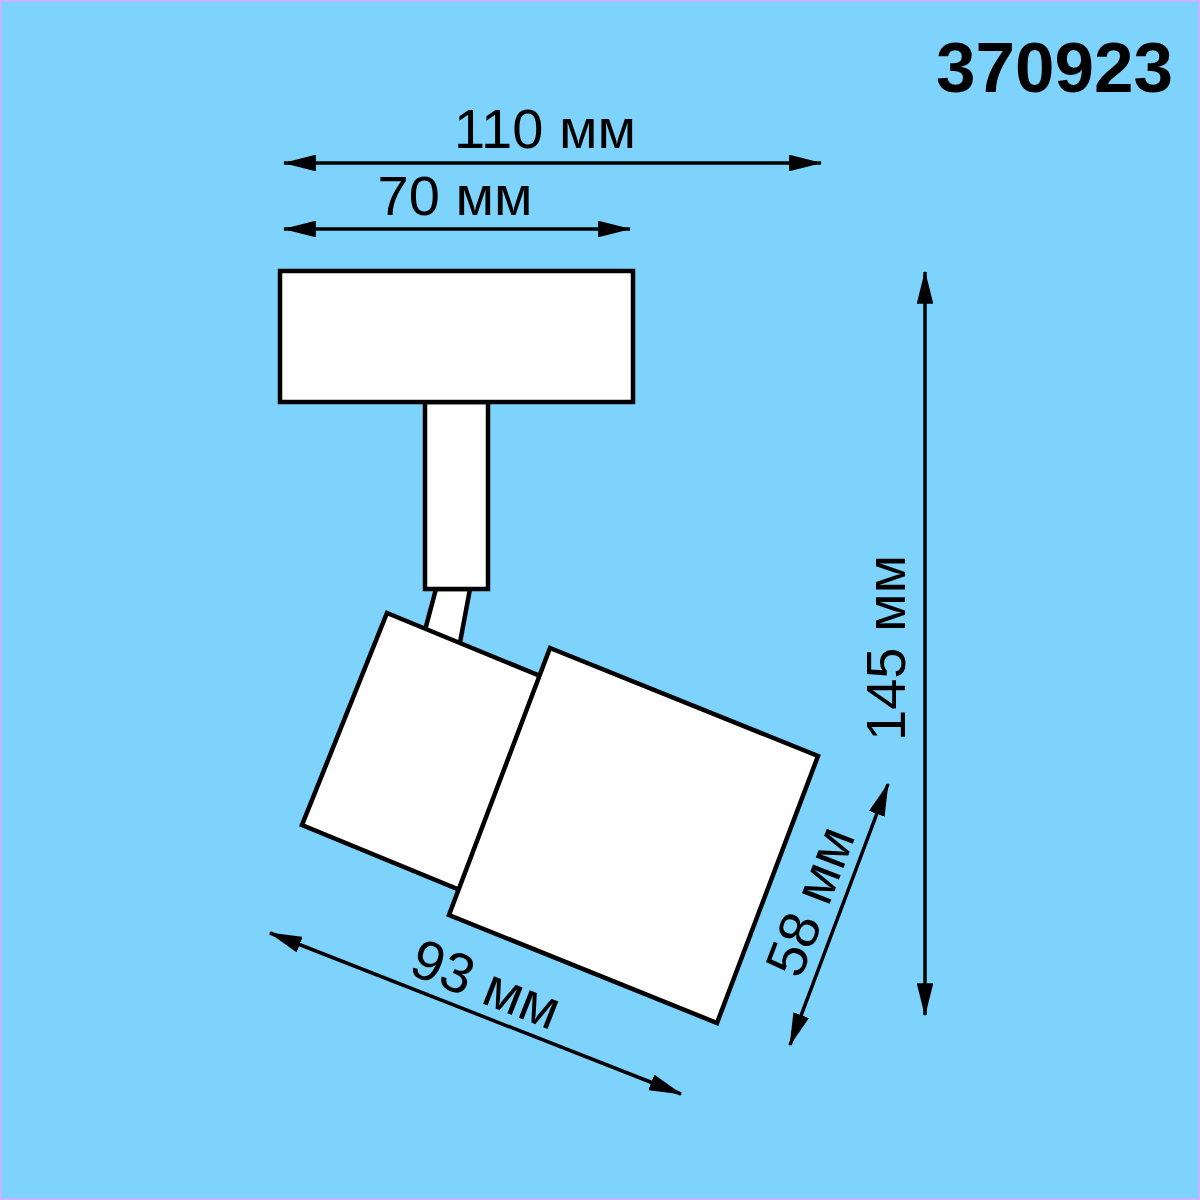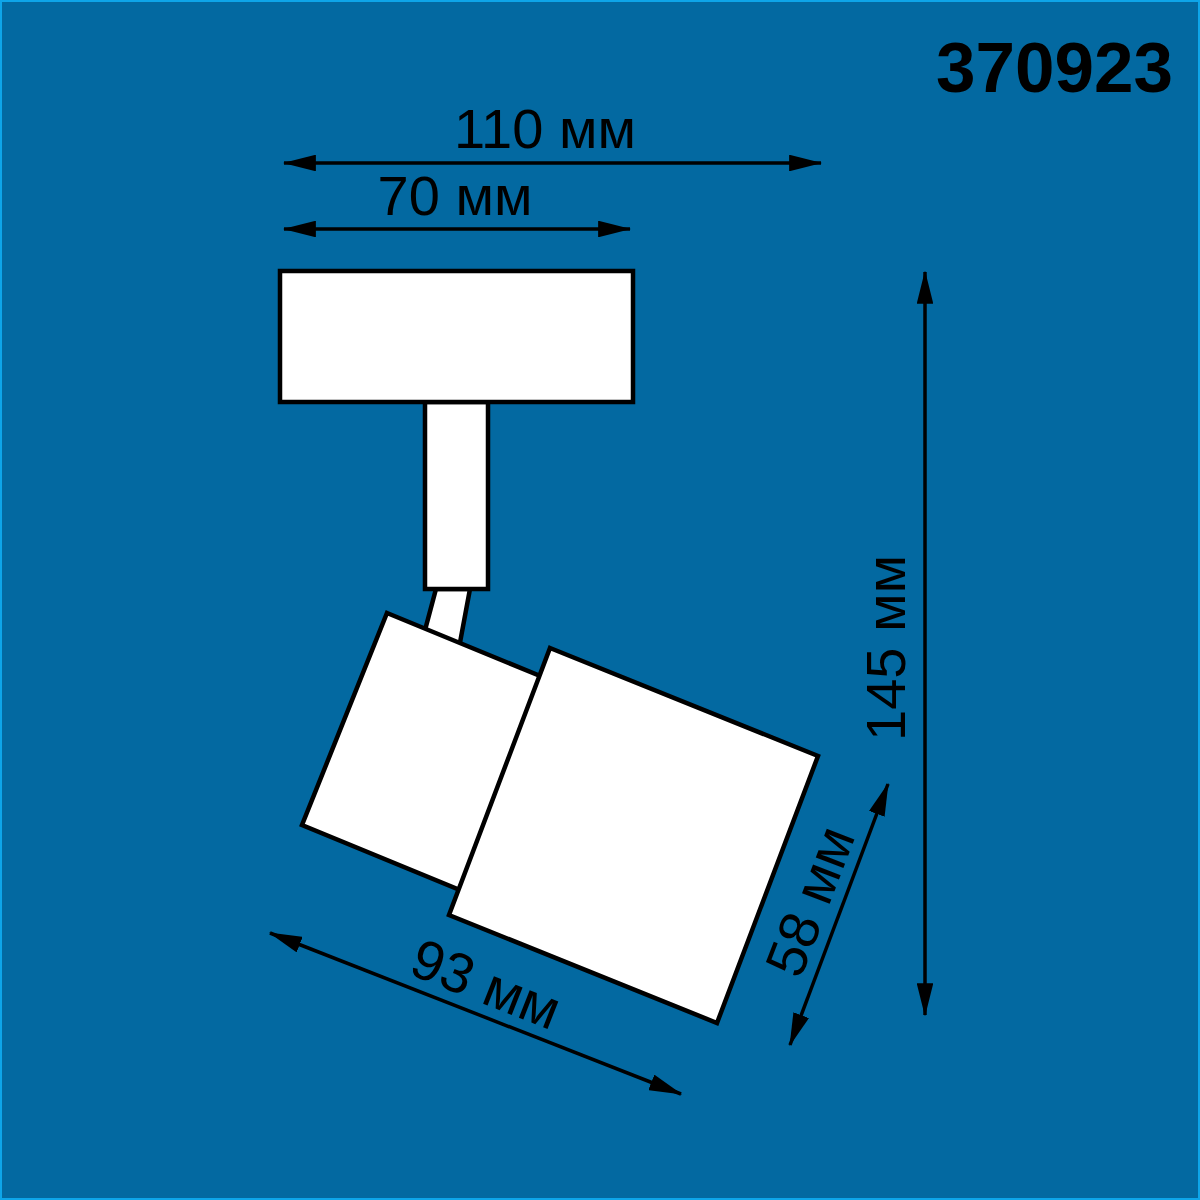--- a/index.html
+++ b/index.html
@@ -5,22 +5,22 @@
   html, body {
     margin: 0;
     padding: 0;
     background: #ffffff;
   }
   .canvas {
     position: relative;
     width: 1200px;
     height: 1200px;
     box-sizing: border-box;
-    border: 2px solid #0ea5e9;
-    background: #0369a1;
+    border: 2px solid #c4b5fd;
+    background: #7dd3fc;
     overflow: hidden;
     font-family: "Liberation Sans", sans-serif;
   }
   .canvas svg {
     position: absolute;
     top: -2px;
     left: -2px;
   }
   svg text {
     font-family: "Liberation Sans", sans-serif;

